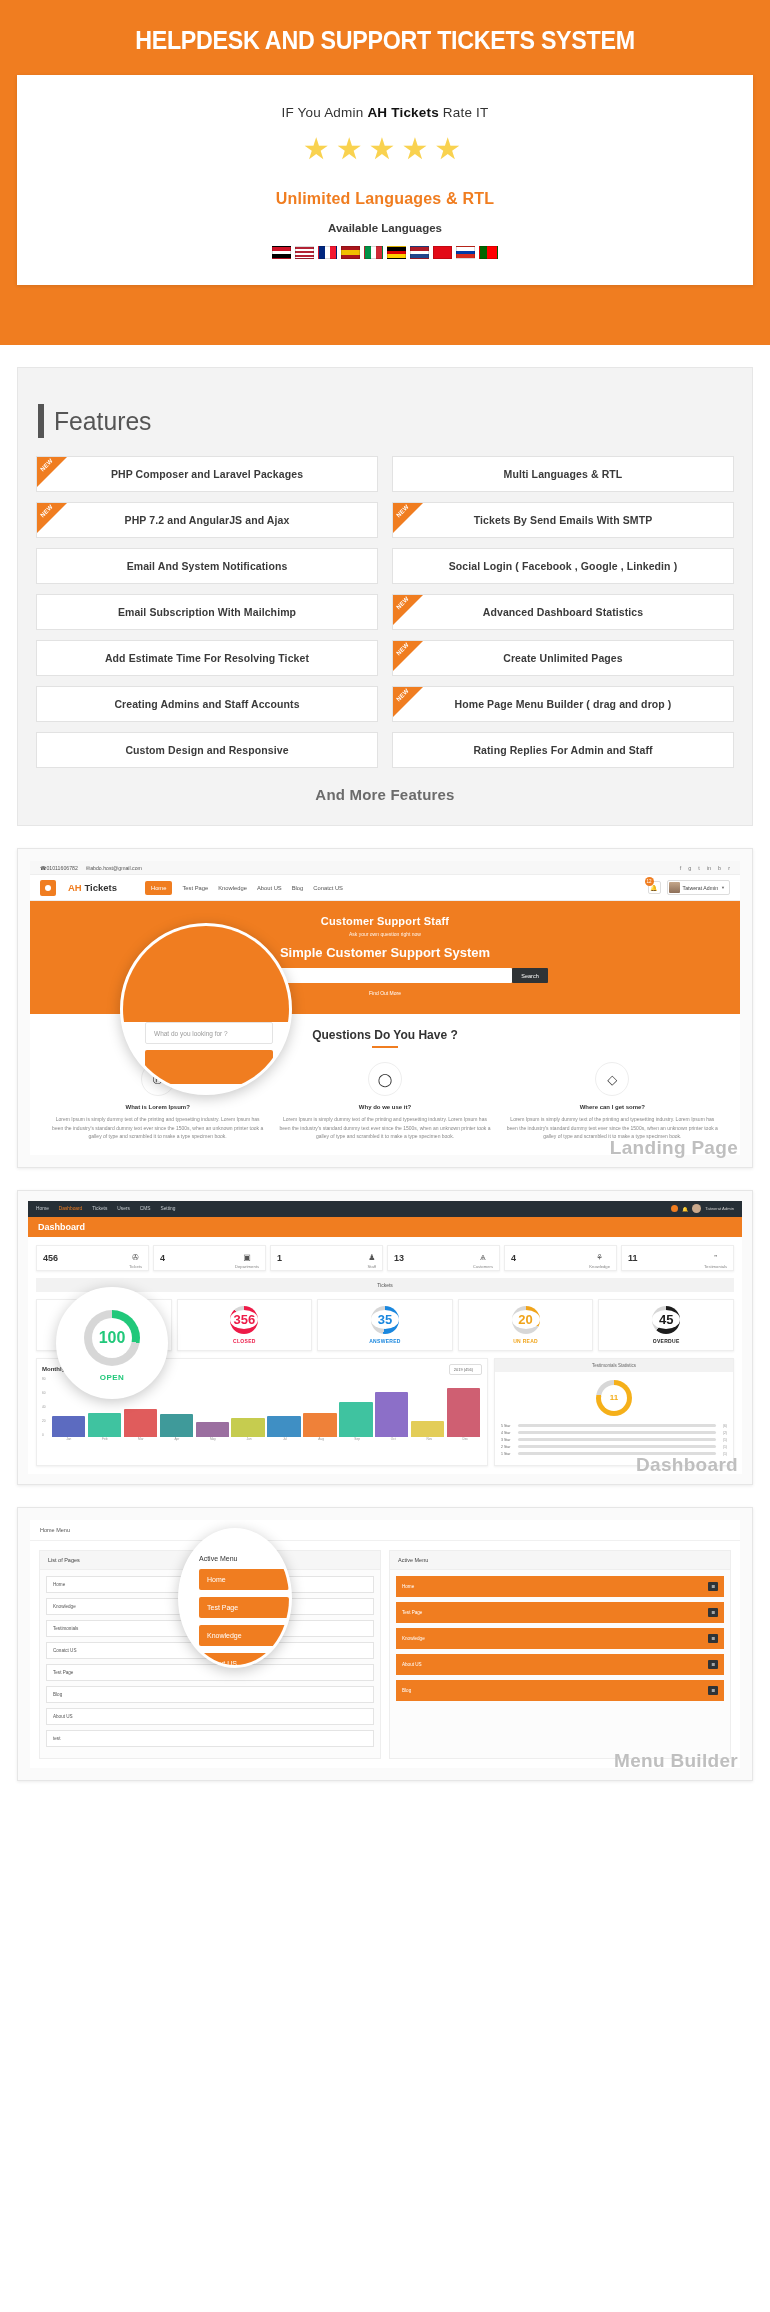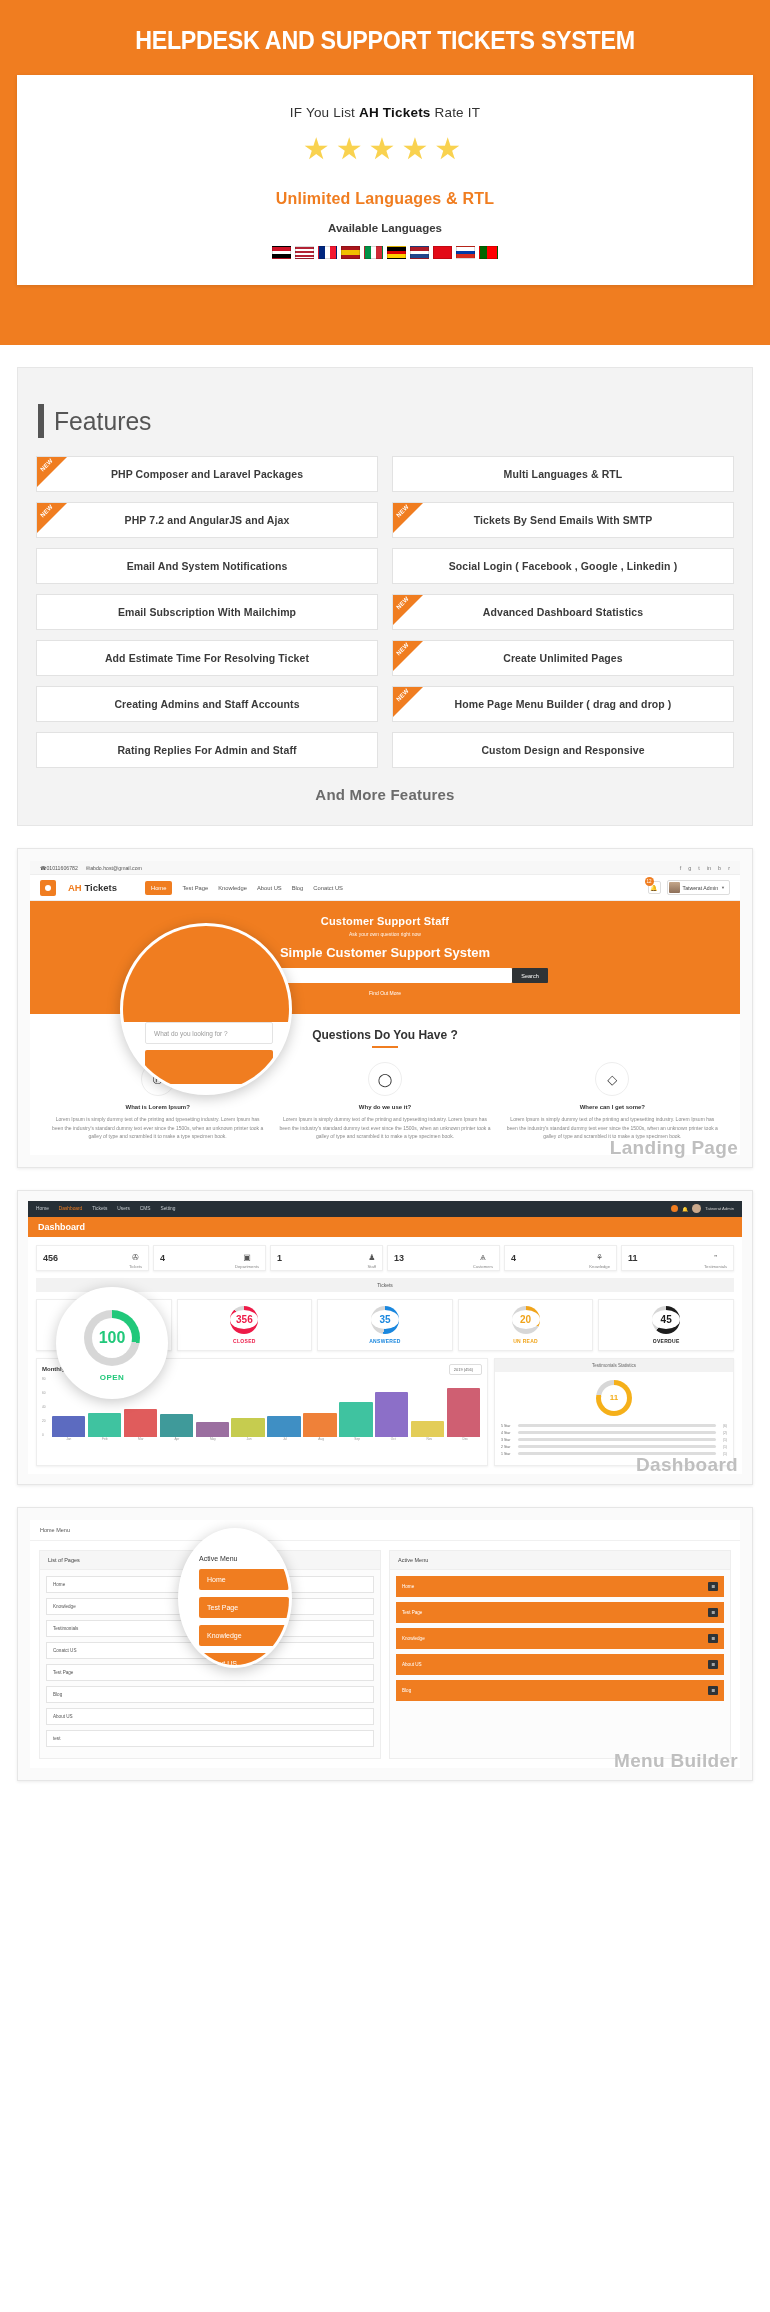--- a/index.html
+++ b/index.html
@@ -226,21 +226,21 @@
   .db-body{background:#fff;padding:8px;}
   .db-stats{display:flex;gap:4px;justify-content:flex-end;}
   .db-stat{flex:1;background:#fff;border:1px solid #eee;height:26px;display:flex;align-items:center;justify-content:space-between;padding:0 6px;box-shadow:0 1px 2px rgba(0,0,0,.06);}
   .db-stat .num{font-size:9px;font-weight:bold;color:#333;}
   .db-stat .lbl{font-size:4.2px;color:#888;text-align:center;}
   .db-stat .ic{font-size:8px;color:#555;line-height:1;}
   .db-section-title{background:#f2f2f2;text-align:center;font-size:5px;color:#555;padding:4px 0;margin:7px 0;}
   .db-donuts{display:flex;gap:5px;}
   .db-donut-card{flex:1;border:1px solid #eee;padding:6px 0;text-align:center;box-shadow:0 1px 2px rgba(0,0,0,.06);}
   .donut{width:28px;height:28px;border-radius:50%;margin:0 auto 4px auto;display:flex;align-items:center;justify-content:center;position:relative;}
-  .donut .hole{width:28px;height:19px;background:#fff;border-radius:50%;display:flex;align-items:center;justify-content:center;font-size:10px;font-weight:bold;}
+  .donut .hole{width:28px;height:19px;background:#fff;border-radius:50%;display:flex;align-items:center;justify-content:center;font-size:13px;font-weight:bold;}
   .db-donut-card .dlbl{font-size:5px;font-weight:bold;letter-spacing:0.3px;}
   .db-lower{display:flex;gap:6px;margin-top:7px;}
   .db-chart{flex:1.85;border:1px solid #eee;padding:5px;box-shadow:0 1px 2px rgba(0,0,0,.06);position:relative;}
   .db-chart-head{display:flex;align-items:center;justify-content:space-between;}
   .db-chart-head h5{font-size:6px;color:#333;}
   .db-select{border:1px solid #ddd;font-size:4px;padding:2px 8px 2px 4px;color:#666;border-radius:2px;position:relative;}
   .plot{height:62px;display:flex;align-items:flex-end;gap:2.5px;padding:6px 2px 0 10px;position:relative;}
   .plot .ax{position:absolute;left:0;font-size:3.2px;color:#999;}
   .bar{flex:1;border-radius:1px 1px 0 0;}
   .months{display:flex;gap:2.5px;padding-left:10px;}
@@ -298,21 +298,21 @@
 </style>
 </head>
 <body>
 
 <div class="hero-band">
   <h1 class="hero-title">HELPDESK AND SUPPORT TICKETS SYSTEM</h1>
 
   <div style="background:#f07d20;padding-bottom:60px;">
     <div class="rate-card">
       <div class="rate-line">
-        <span>IF You List </span><b>AH Tickets</b><span> Rate IT</span>
+        <span>IF You Admin </span><b>AH Tickets</b><span> Rate IT</span>
       </div>
       <div class="stars" id="stars"><span class="star">★</span><span class="star">★</span><span class="star">★</span><span class="star">★</span><span class="star">★</span></div>
       <div class="langs-title">Unlimited Languages &amp; RTL</div>
       <div class="langs-sub">Available Languages</div>
       <div class="flags" id="flags">
           <span class="flag" style="background: linear-gradient(rgb(206, 17, 38) 33.3%, rgb(255, 255, 255) 33.3%, rgb(255, 255, 255) 66.6%, rgb(0, 0, 0) 66.6%);"></span>
           <span class="flag" style="background: repeating-linear-gradient(rgb(178, 34, 52) 0px, rgb(178, 34, 52) 2px, rgb(255, 255, 255) 2px, rgb(255, 255, 255) 4px);"></span>
           <span class="flag" style="background: linear-gradient(90deg, rgb(0, 38, 127) 33.3%, rgb(255, 255, 255) 33.3%, rgb(255, 255, 255) 66.6%, rgb(243, 24, 48) 66.6%);"></span>
           <span class="flag" style="background: linear-gradient(rgb(170, 21, 27) 25%, rgb(241, 191, 0) 25%, rgb(241, 191, 0) 75%, rgb(170, 21, 27) 75%);"></span>
           <span class="flag" style="background: linear-gradient(90deg, rgb(0, 146, 70) 33.3%, rgb(255, 255, 255) 33.3%, rgb(255, 255, 255) 66.6%, rgb(206, 43, 55) 66.6%);"></span>
@@ -374,24 +374,24 @@
       </div>
       <div class="feat">
         <span>Creating Admins and Staff Accounts</span>
       </div>
       <div class="feat">
         <span class="ribbon"></span>
         <span class="ribbon-text">NEW</span>
         <span>Home Page Menu Builder ( drag and drop )</span>
       </div>
       <div class="feat">
+        <span>Custom Design and Responsive</span>
+      </div>
+      <div class="feat">
         <span>Rating Replies For Admin and Staff</span>
-      </div>
-      <div class="feat">
-        <span>Custom Design and Responsive</span>
       </div>
     </div>
   <div class="more-features">And More Features</div>
 </div>
 
 <div class="shot">
   <div class="shot-inner">
 
     <div class="lp-topbar">
       <span>☎<span>01011606782</span></span>

